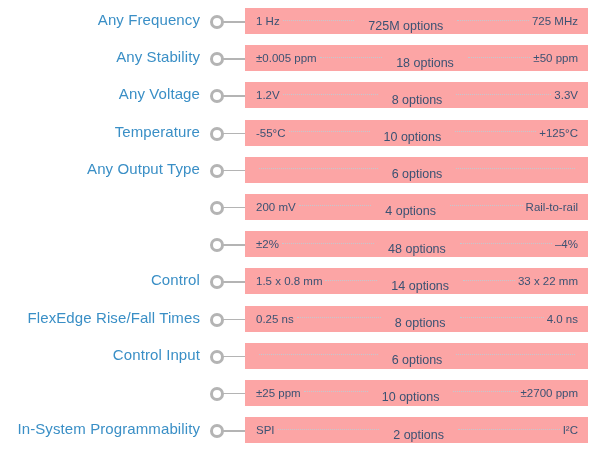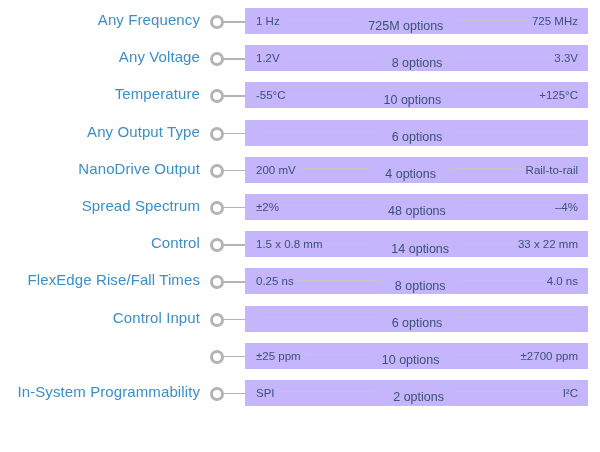--- a/index.html
+++ b/index.html
@@ -57,21 +57,21 @@
       width: 22px;
       height: 1.5px;
       background: #b4b4b4;
     }
     .range-box {
       position: absolute;
       left: 245px;
       top: 4px;
       width: 343px;
       height: 26px;
-      background: #c4b5fd;
+      background: #fca5a5;
       display: flex;
       align-items: center;
       box-sizing: border-box;
       padding: 0 10px 0 11px;
       font-size: 11.5px;
       color: #3b5273;
     }
     .range-min, .range-max {
       white-space: nowrap;
       flex: 0 0 auto;
@@ -107,20 +107,34 @@
       </span>
     <div class="range-box">
       <span class="range-min">1 Hz</span>
       <span class="leader left"></span>
       <span class="range-count">725M options</span>
       <span class="leader right"></span>
       <span class="range-max">725 MHz</span>
     </div>
   </div>
 
+  <div class="spec-row">
+    <span class="spec-label">Any Stability</span>
+    <span class="connector">
+        <span class="ring"></span>
+        <span class="stem"></span>
+      </span>
+    <div class="range-box">
+      <span class="range-min">±0.005 ppm</span>
+      <span class="leader left"></span>
+      <span class="range-count">18 options</span>
+      <span class="leader right"></span>
+      <span class="range-max">±50 ppm</span>
+    </div>
+  </div>
 
   <div class="spec-row">
     <span class="spec-label">Any Voltage</span>
     <span class="connector">
         <span class="ring"></span>
         <span class="stem"></span>
       </span>
     <div class="range-box">
       <span class="range-min">1.2V</span>
       <span class="leader left"></span>
@@ -154,36 +168,34 @@
     <div class="range-box">
       <span class="range-min"></span>
       <span class="leader left"></span>
       <span class="range-count">6 options</span>
       <span class="leader right"></span>
       <span class="range-max"></span>
     </div>
   </div>
 
   <div class="spec-row">
-    <span class="spec-label">NanoDrive Output</span>
     <span class="connector">
         <span class="ring"></span>
         <span class="stem"></span>
       </span>
     <div class="range-box">
       <span class="range-min">200 mV</span>
       <span class="leader left"></span>
       <span class="range-count">4 options</span>
       <span class="leader right"></span>
       <span class="range-max">Rail-to-rail</span>
     </div>
   </div>
 
   <div class="spec-row">
-    <span class="spec-label">Spread Spectrum</span>
     <span class="connector">
         <span class="ring"></span>
         <span class="stem"></span>
       </span>
     <div class="range-box">
       <span class="range-min">±2%</span>
       <span class="leader left"></span>
       <span class="range-count">48 options</span>
       <span class="leader right"></span>
       <span class="range-max">–4%</span>

